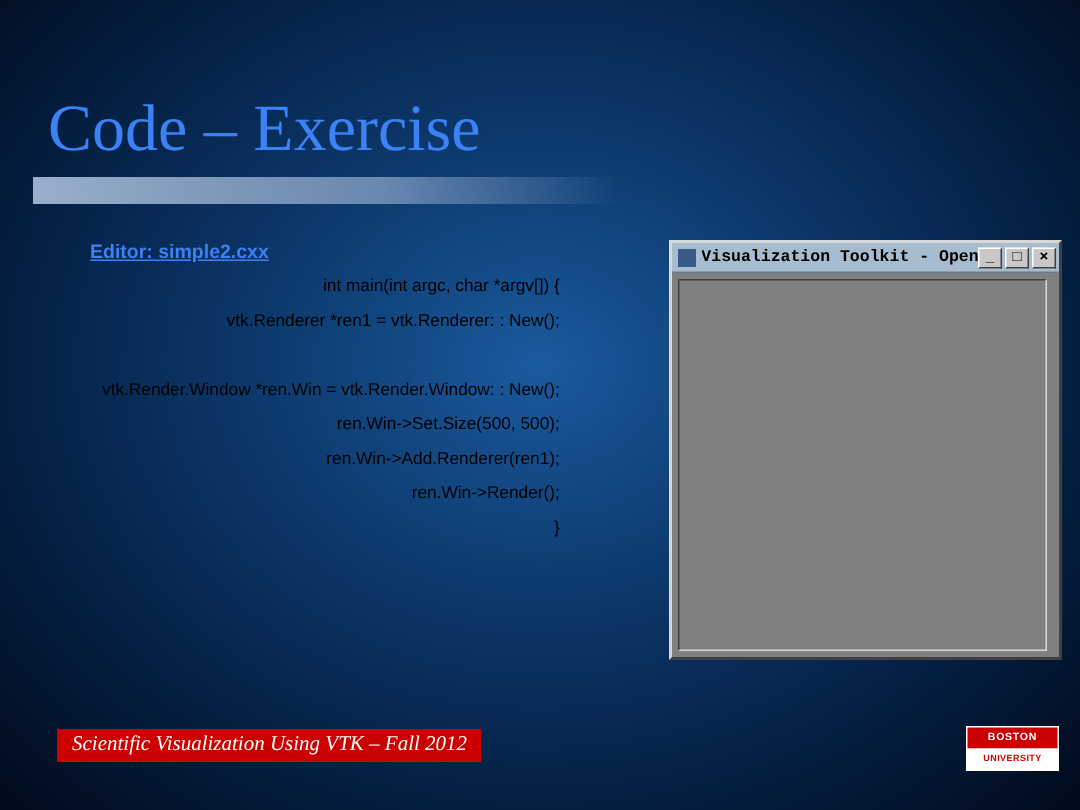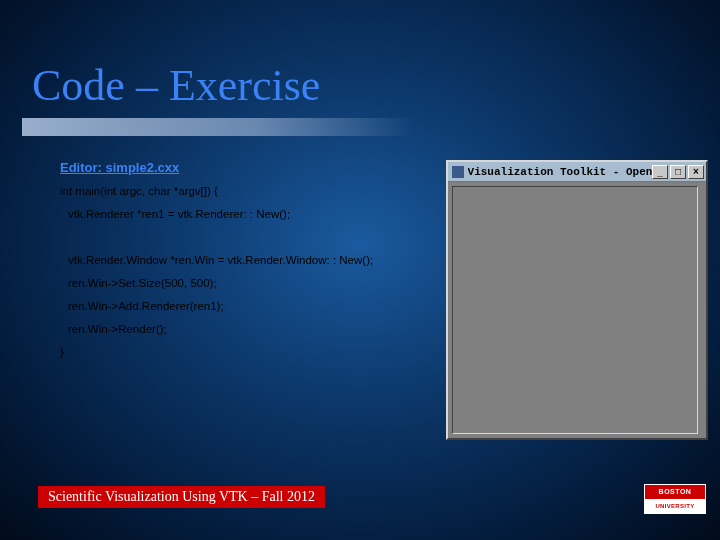--- a/index.html
+++ b/index.html
@@ -38,20 +38,21 @@
     color: #3b82f6;
   }
   .code-block {
     position: absolute;
     left: 60px;
     top: 180px;
     font-family: Arial, sans-serif;
     font-size: 11.5px;
     color: #000;
     line-height: 2.0;
+    text-align: right;
   }
   .code-block .indent { padding-left: 8px; display: block; }
   .code-block .line { display: block; }
   .vtk-window {
     position: absolute;
     right: 12px;
     top: 160px;
     width: 262px;
     height: 280px;
     background: #808080;
@@ -116,20 +117,21 @@
     height: 22px;
     background: #cc0000;
     padding: 0 10px;
     display: flex;
     align-items: center;
   }
   .footer-text {
     font-family: "Times New Roman", serif;
     font-size: 14px;
     color: #fff;
+    font-style: italic;
   }
   .bu-logo {
     position: absolute;
     right: 14px;
     bottom: 26px;
     width: 62px;
     height: 30px;
     border: 1px solid #fff;
     background: #fff;
     display: flex;

